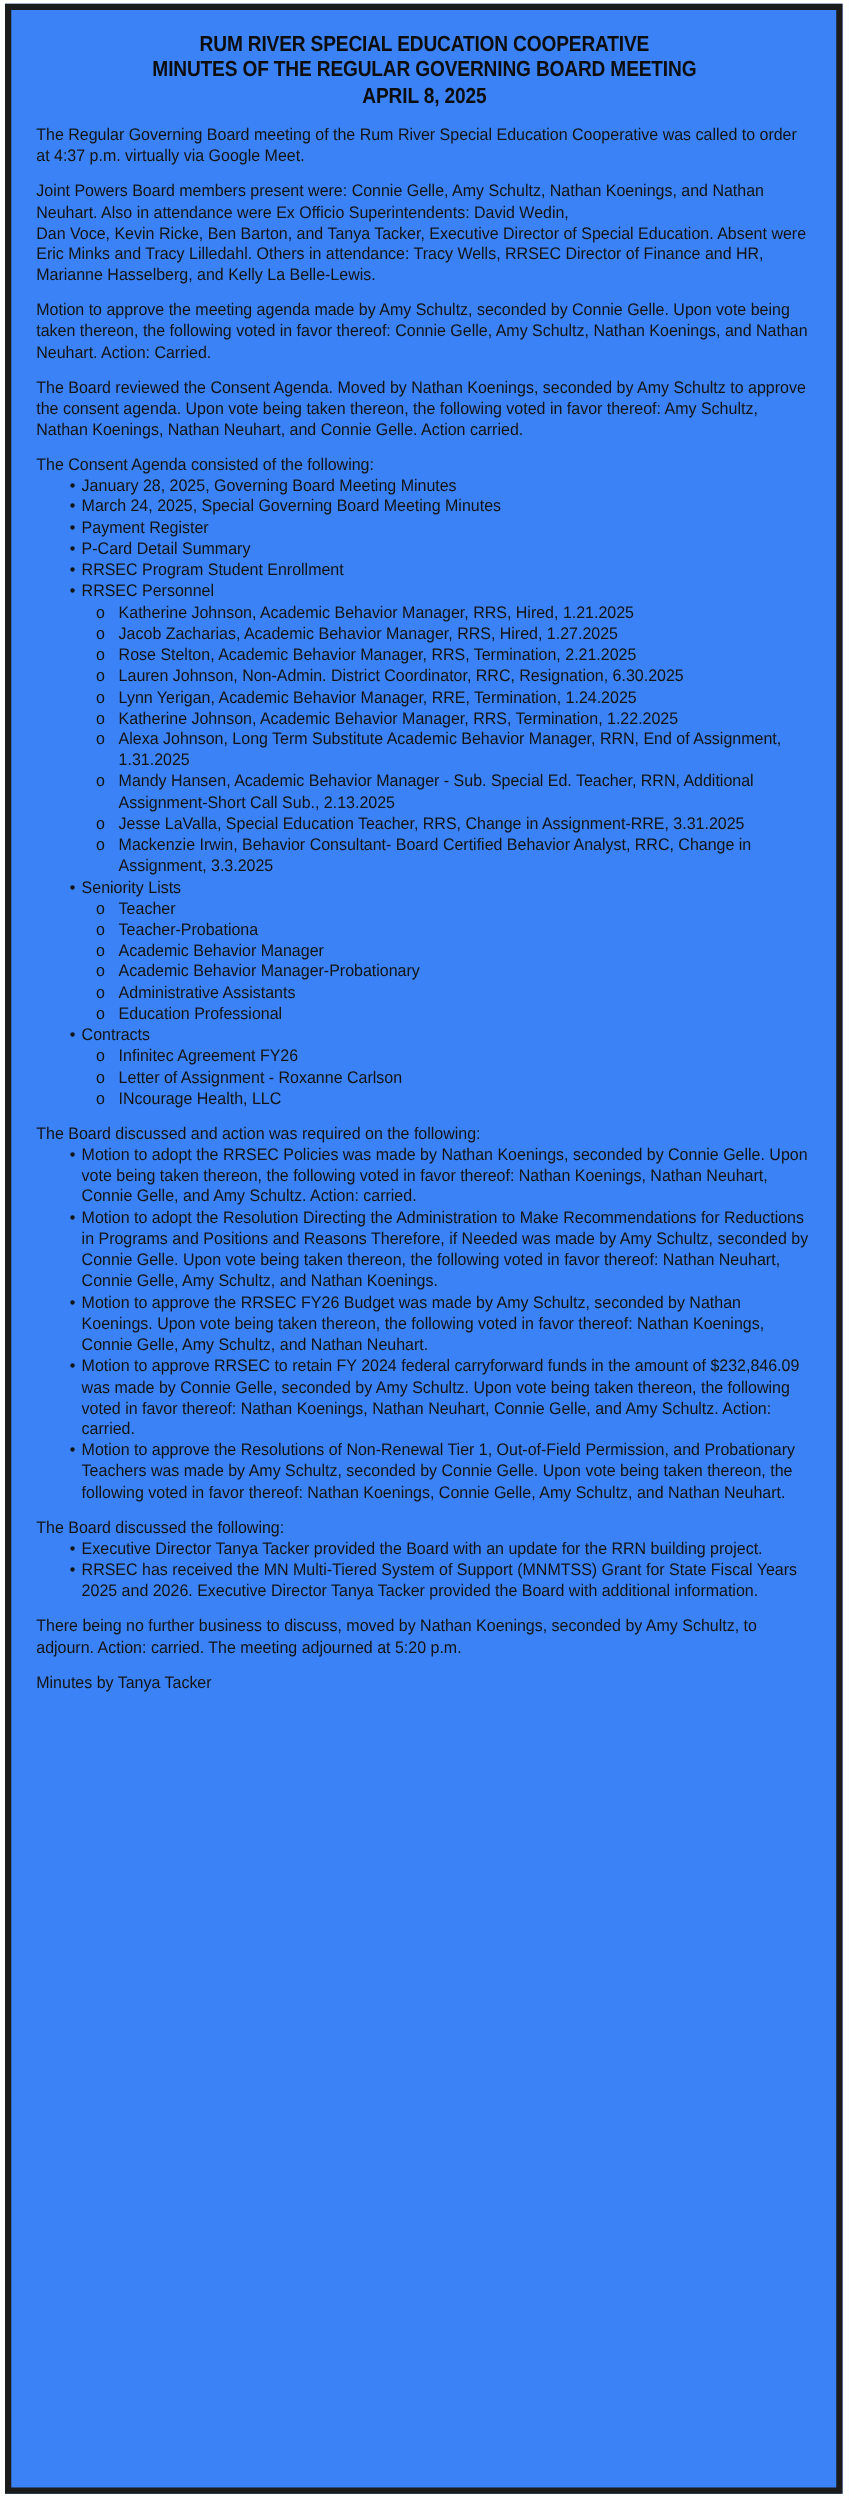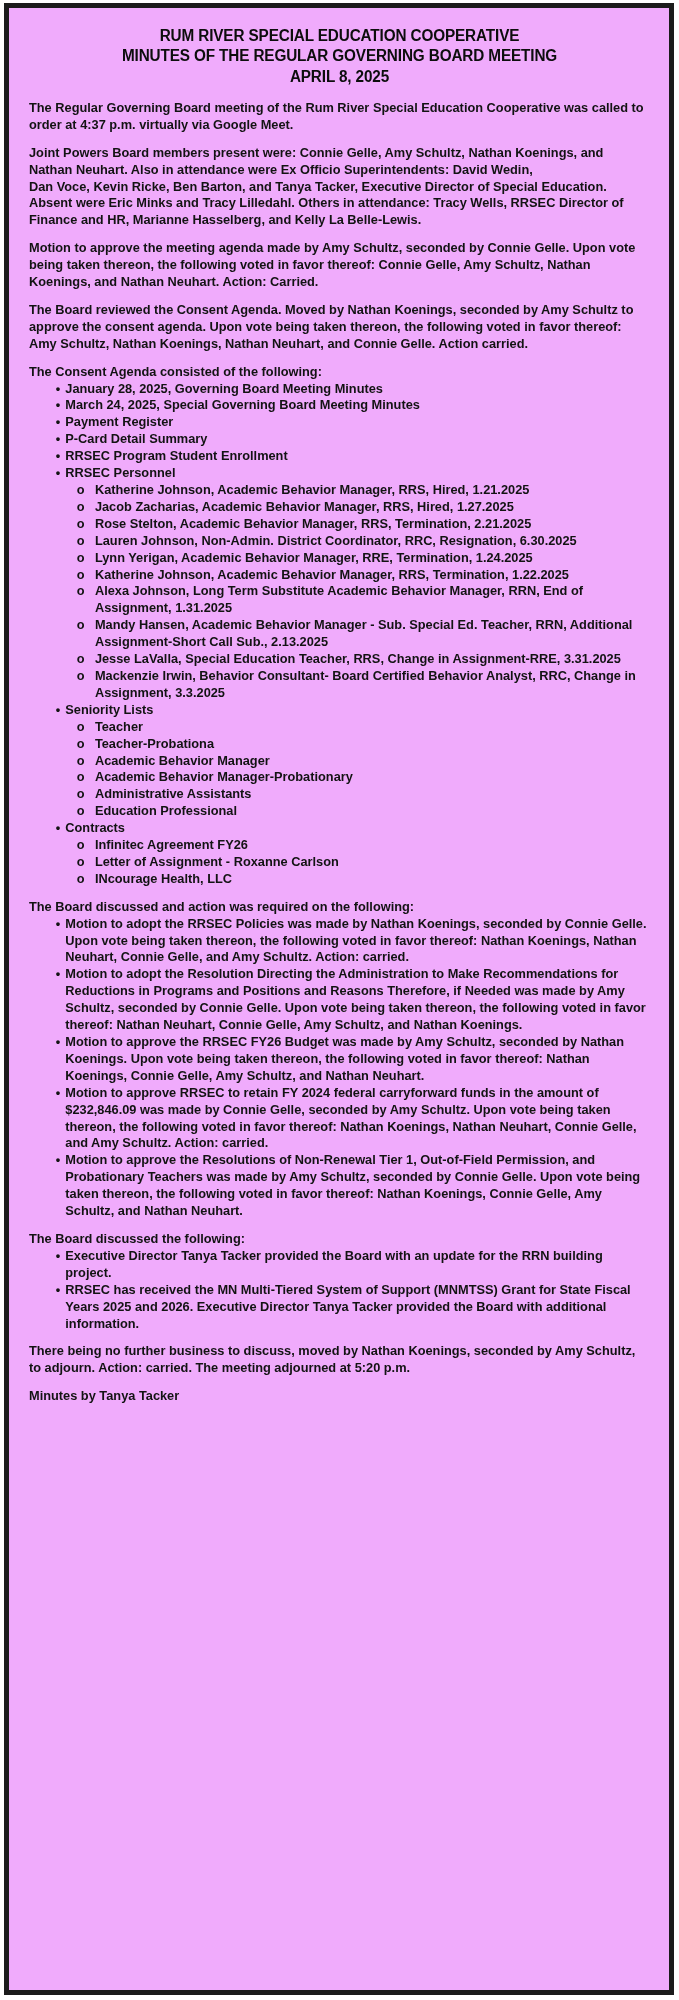--- a/index.html
+++ b/index.html
@@ -15,21 +15,21 @@
     position: relative;
     overflow: hidden;
   }
   .frame {
     position: absolute;
     left: 4px;
     top: 3px;
     right: 5px;
     bottom: 5px;
     border: 5px solid #1b1b1b;
-    background: #f0abfc;
+    background: #3b82f6;
     box-sizing: border-box;
   }
   .inner {
     position: absolute;
     left: 0; top: 0; right: 0; bottom: 0;
     padding: 14px 19px 10px 20px;
     box-sizing: border-box;
     overflow: hidden;
   }
 
@@ -48,21 +48,20 @@
   }
   .headline div { white-space: nowrap; }
 
   
   .body {
     font-family: "Liberation Sans Narrow", "Liberation Sans", sans-serif;
     font-size: 13.4px;
     line-height: 16.9px;
     color: #131313;
     margin-top: 14px;
-    font-weight: bold;
   }
   .para {
     margin: 0 0 11px 0;
     text-align: left;
     transform: scaleX(0.955);
     transform-origin: left top;
     width: 104.7%;
   }
   .para.tight { margin-bottom: 0; }
 

